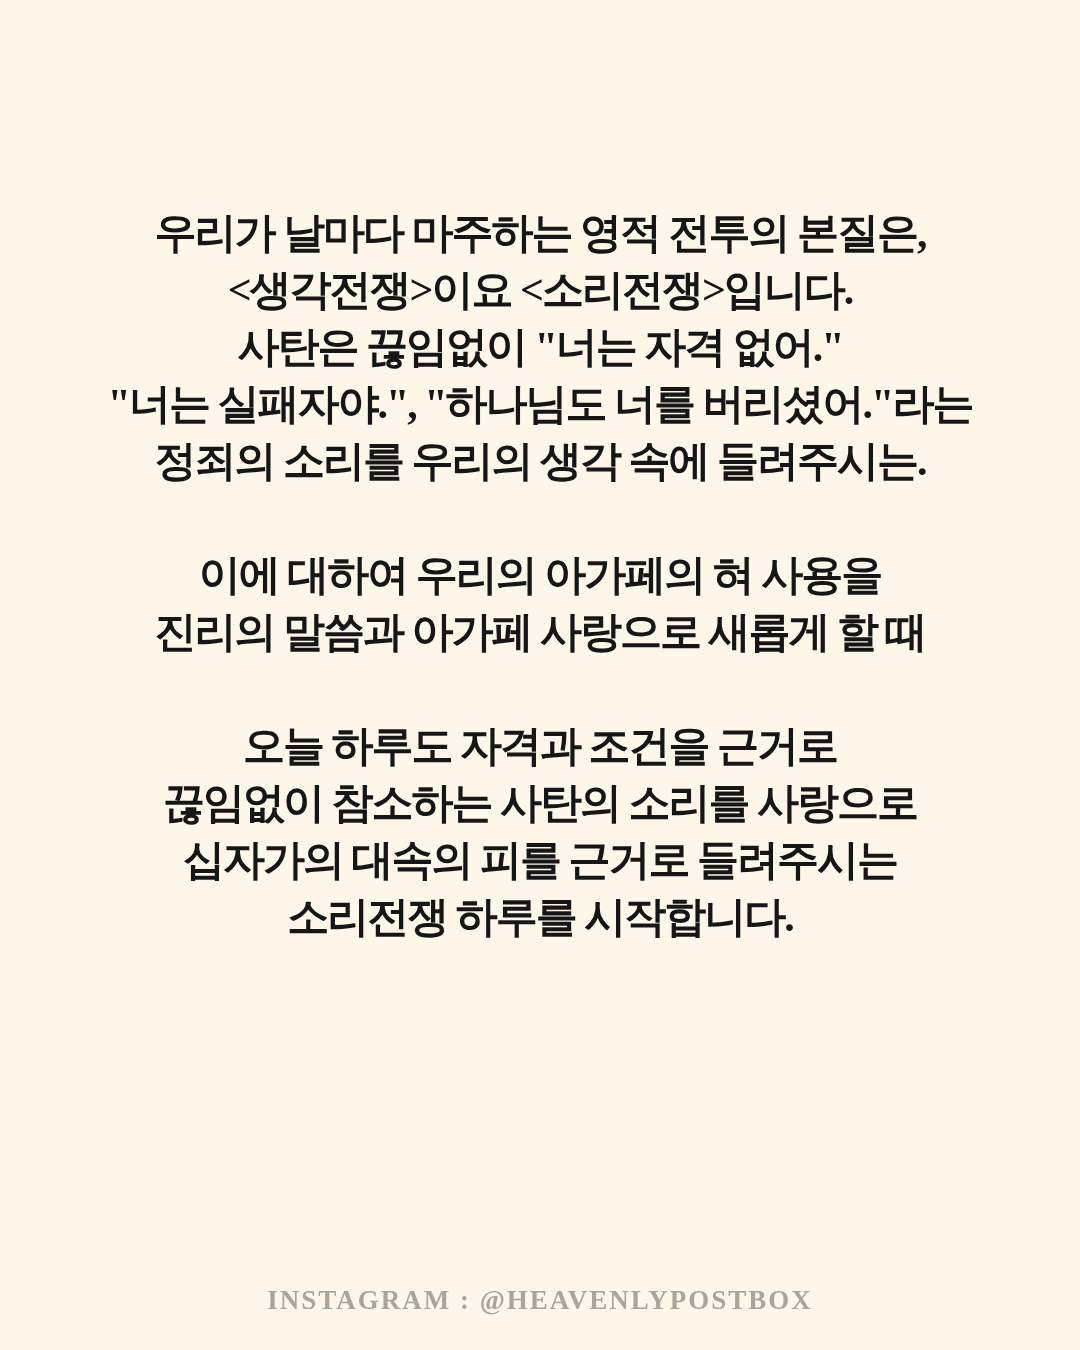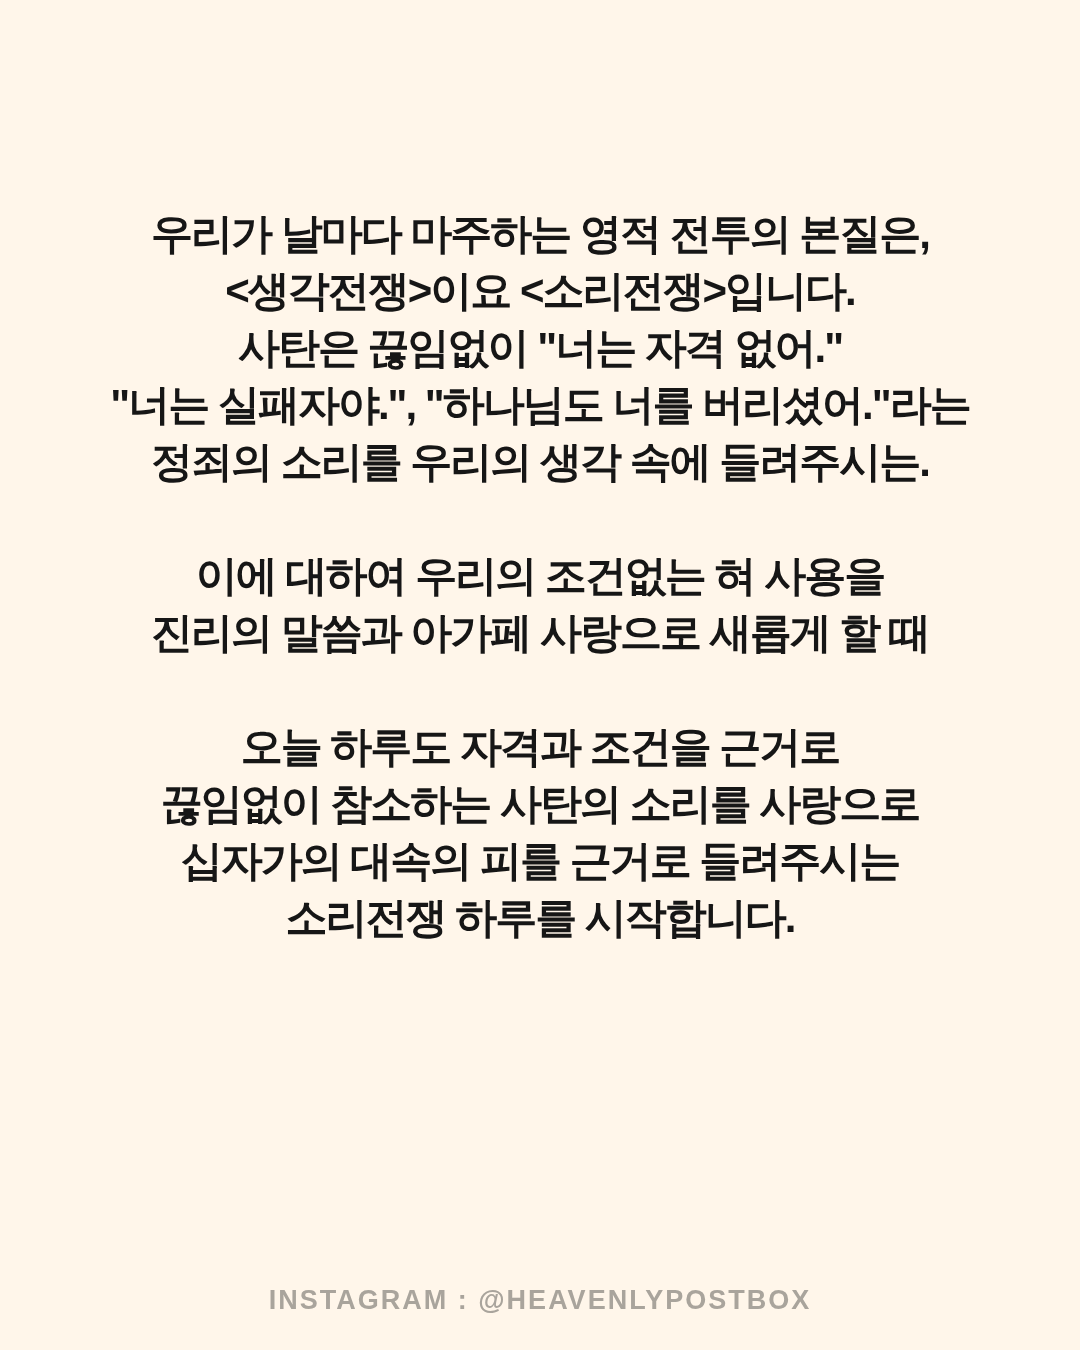--- a/index.html
+++ b/index.html
@@ -9,20 +9,21 @@
   body {
     width: 1080px;
     height: 1350px;
     overflow: hidden;
     font-family: "Liberation Sans", sans-serif;
   }
   .canvas {
     position: relative;
     width: 1080px;
     height: 1350px;
+    font-family: Liberation Serif, serif;
   }
   .content {
     position: absolute;
     top: 205px;
     left: 0;
     width: 1080px;
     text-align: center;
     font-weight: 700;
     font-size: 42px;
     line-height: 57px;
@@ -60,21 +61,21 @@
 
     <div class="paragraph">
       <div class="line">우리가 날마다 마주하는 영적 전투의 본질은,</div>
       <div class="line">&lt;생각전쟁&gt;이요 &lt;소리전쟁&gt;입니다.</div>
       <div class="line">사탄은 끊임없이 "너는 자격 없어."</div>
       <div class="line">"너는 실패자야.", "하나님도 너를 버리셨어."라는</div>
       <div class="line">정죄의 소리를 우리의 생각 속에 들려주시는.</div>
     </div>
 
     <div class="paragraph">
-      <div class="line">이에 대하여 우리의 조건없는 혀 사용을</div>
+      <div class="line">이에 대하여 우리의 아가페의 혀 사용을</div>
       <div class="line">진리의 말씀과 아가페 사랑으로 새롭게 할 때</div>
     </div>
 
     <div class="paragraph">
       <div class="line">오늘 하루도 자격과 조건을 근거로</div>
       <div class="line">끊임없이 참소하는 사탄의 소리를 사랑으로</div>
       <div class="line">십자가의 대속의 피를 근거로 들려주시는</div>
       <div class="line">소리전쟁 하루를 시작합니다.</div>
     </div>
 

